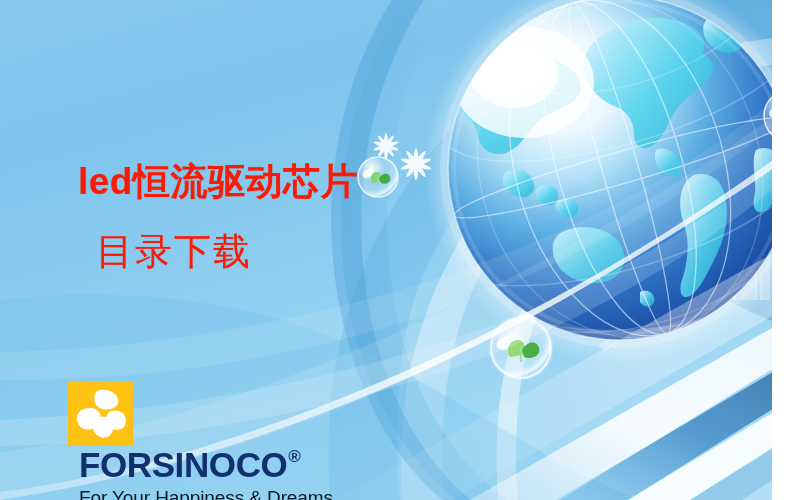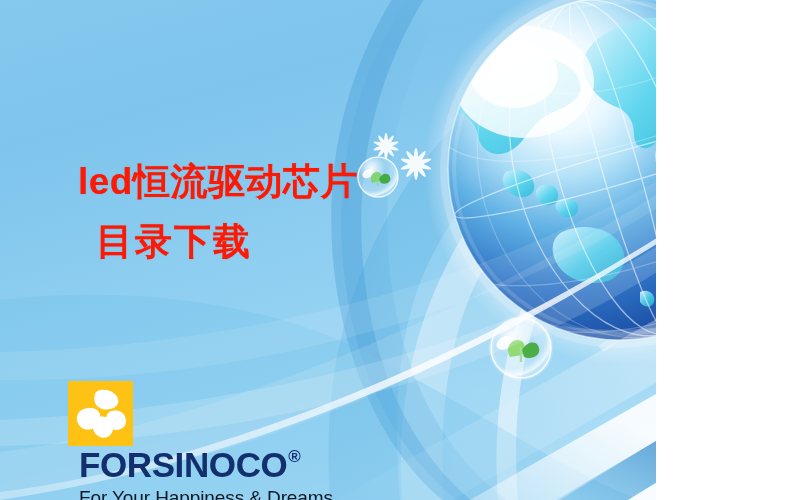--- a/index.html
+++ b/index.html
@@ -1,20 +1,20 @@
 <!DOCTYPE html>
 <html><head>
 <meta charset="utf-8">
 <style>
   html,body{margin:0;padding:0;background:#fff;}
   body{font-family:"Liberation Sans",sans-serif;}
 
   #banner{
     position:relative;
-    width:656px;height:500px;
+    width:772px;height:500px;
     overflow:hidden;
     background:linear-gradient(165deg,#86c9ee 0%,#7ec4ec 22%,#8ccdf0 45%,#9bd5f3 70%,#b3e0f7 100%);
   }
 
   .layer{position:absolute;inset:0;}
   .layer svg{display:block;width:800px;height:500px;}
 
   
   #headline{
     position:absolute;left:78px;top:160px;
@@ -26,24 +26,24 @@
   }
   #headline .l1{
     display:block;
     font-size:37px;
     font-weight:700;
     letter-spacing:.5px;
   }
   #headline .l2{
     display:block;
     font-size:37px;
-    font-weight:700;
+    font-weight:400;
     font-family:"DejaVu Serif","Liberation Serif",serif;
     margin-left:18px;
-    margin-top:16px;
+    margin-top:26px;
     letter-spacing:2px;
   }
 
   
   #logo{
     position:absolute;left:68px;top:381px;
     z-index:45;
     display:flex;align-items:flex-start;flex-direction:column;
   }
   #logo-mark{

